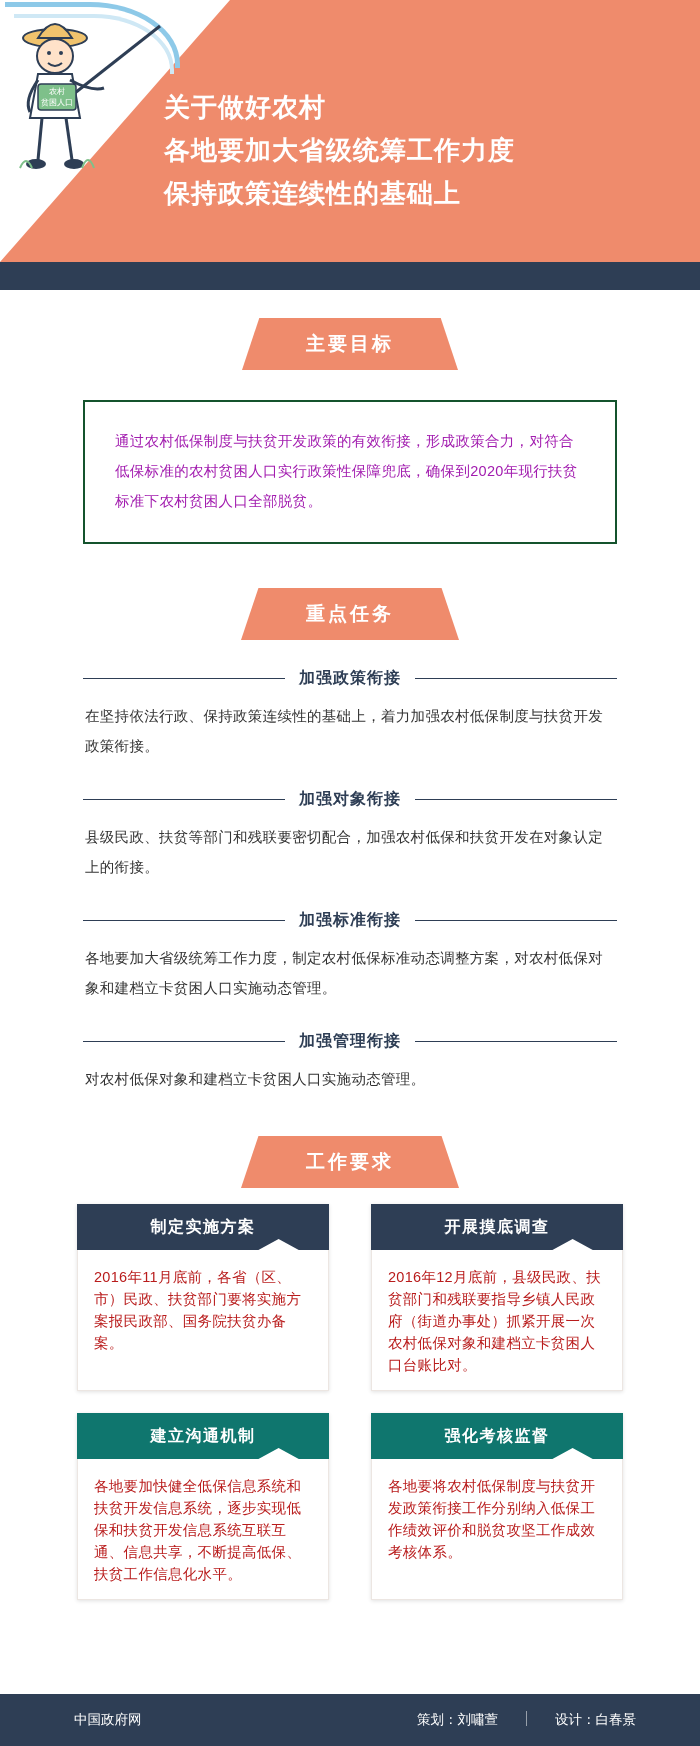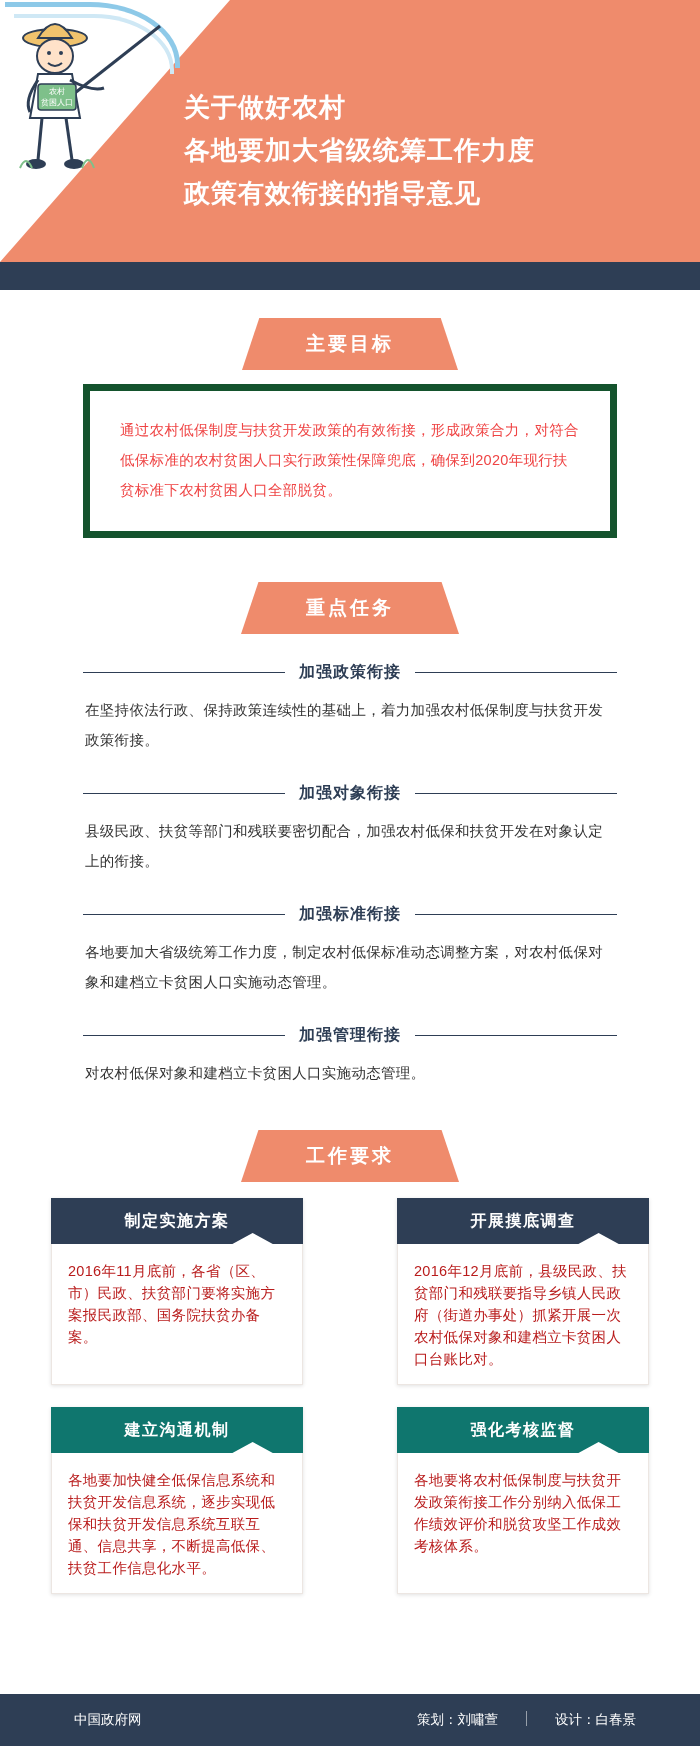--- a/index.html
+++ b/index.html
@@ -57,21 +57,21 @@
     border-top-right-radius: 80px 56px;
     border-left: none; border-bottom: none;
   }
   .mascot {
     position: absolute;
     left: 8px; top: 8px;
     width: 175px; height: 190px;
   }
   .header-title {
     position: absolute;
-    left: 184px; top: 86px;
+    left: 164px; top: 86px;
     width: 500px;
     color: #ffffff;
     font-size: 26px;
     font-weight: bold;
     line-height: 43px;
     letter-spacing: 1px;
   }
 
   
   .content {
@@ -93,27 +93,27 @@
     font-weight: bold;
     letter-spacing: 3px;
     display: flex;
     align-items: center;
     justify-content: center;
   }
   .banner.wide { width: 218px; }
 
   .box-goal {
     width: 534px;
-    margin: 14px auto 0;
-    border: 7px solid #14532d;
+    margin: 30px auto 0;
+    border: 2px solid #14532d;
     background: #ffffff;
     padding: 24px 30px 26px;
     font-size: 14.5px;
     line-height: 30px;
-    color: #ef4444;
+    color: #a21caf;
     letter-spacing: 0.3px;
   }
 
   .section-gap-1 { height: 44px; }
   .section-gap-2 { height: 42px; }
 
   .task-list {
     width: 534px;
     margin: 0 auto;
   }
@@ -138,21 +138,21 @@
   .task-body {
     font-size: 14.5px;
     line-height: 30px;
     color: #333333;
     padding: 8px 2px 0;
     letter-spacing: 0.3px;
   }
 
   
   .cards {
-    width: 598px;
+    width: 546px;
     margin: 16px auto 0;
     display: flex;
     flex-wrap: wrap;
     justify-content: space-between;
     row-gap: 22px;
   }
   .card {
     width: 252px;
     background: #ffffff;
     border: 1px solid #ece6e2;
@@ -242,21 +242,21 @@
     <ellipse cx="28" cy="156" rx="10" ry="5" fill="#2e3e55"></ellipse>
     <ellipse cx="66" cy="156" rx="10" ry="5" fill="#2e3e55"></ellipse>
 
     <path d="M12 160 Q18 146 24 160" fill="none" stroke="#7ec08a" stroke-width="2"></path>
     <path d="M74 160 Q80 144 86 160" fill="none" stroke="#7ec08a" stroke-width="2"></path>
   </svg>
 
   <div class="header-title">
     <div class="l1">关于做好农村</div>
     <div class="l2">各地要加大省级统筹工作力度</div>
-    <div class="l3">政策有效衔接的指导意见</div>
+    <div class="l3">保持政策连续性的基础上</div>
   </div>
 </div>
 
 <div class="content">
 
   <div style="height:28px"></div>
 
   <div class="banner">主要目标</div>
   <div class="box-goal">通过农村低保制度与扶贫开发政策的有效衔接，形成政策合力，对符合低保标准的农村贫困人口实行政策性保障兜底，确保到2020年现行扶贫标准下农村贫困人口全部脱贫。</div>
 

